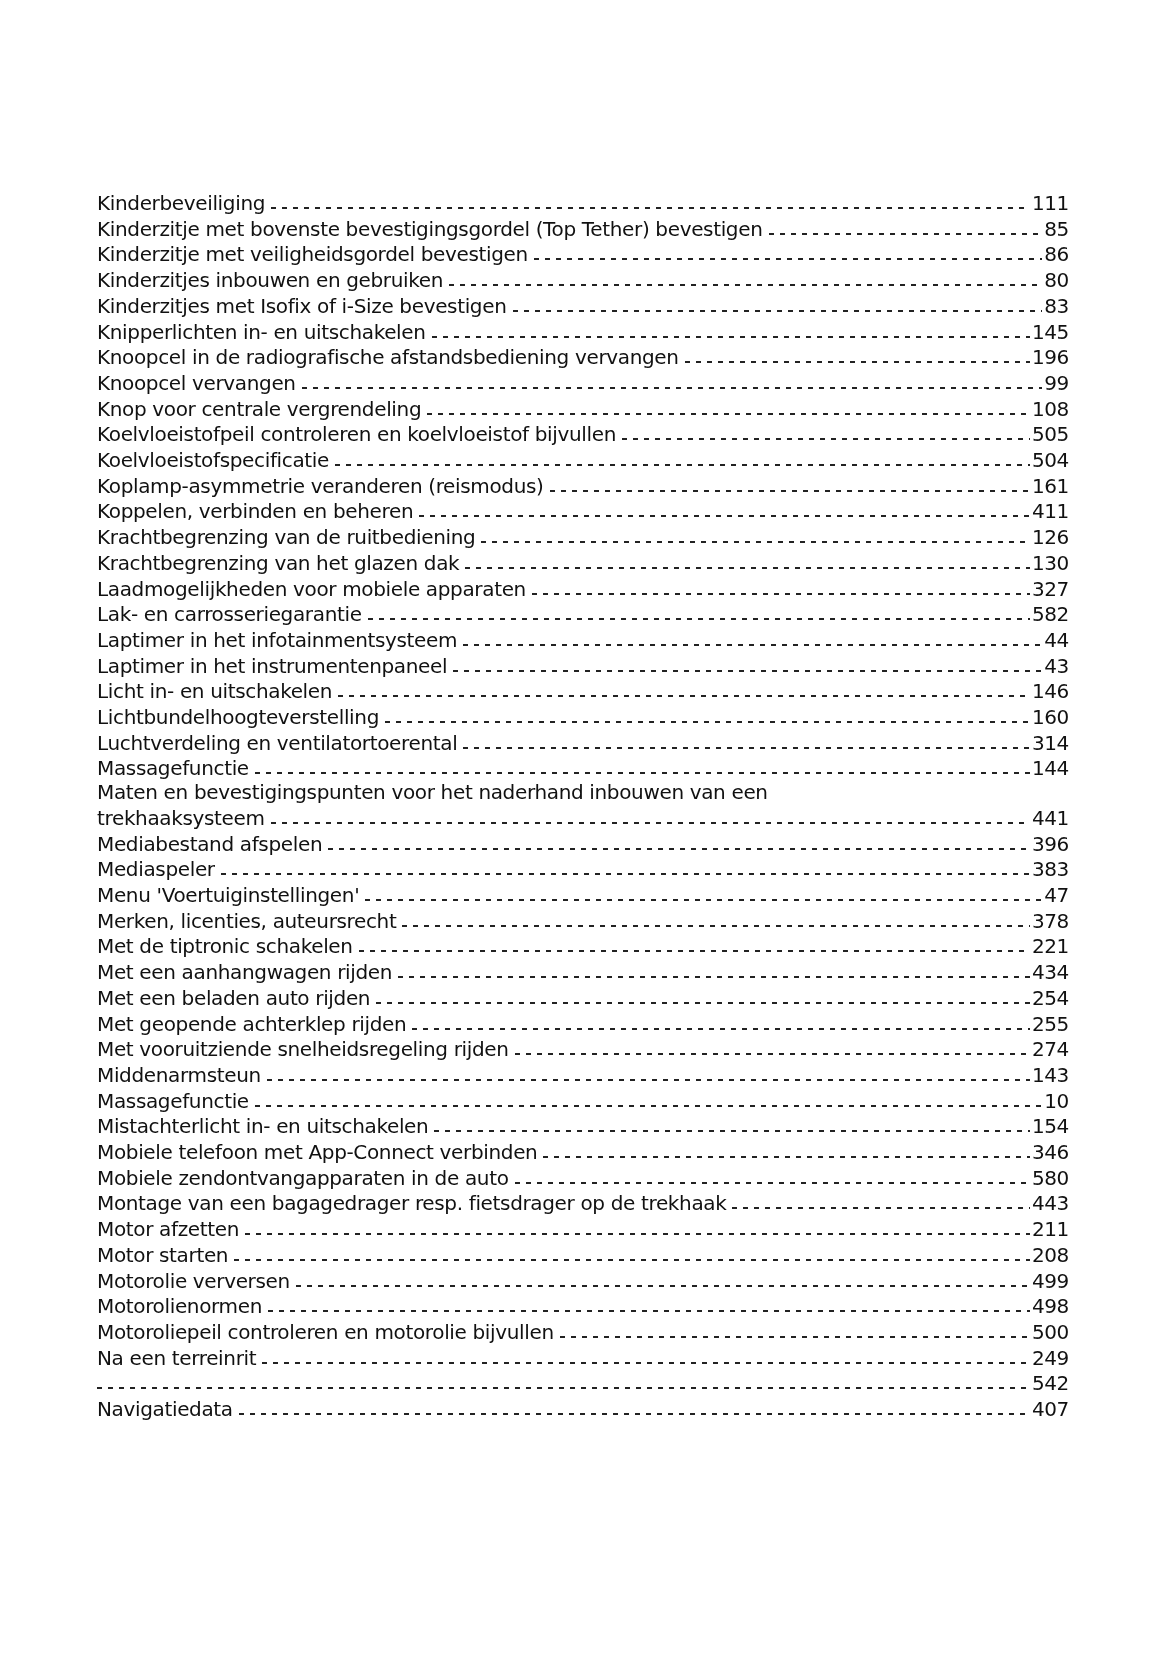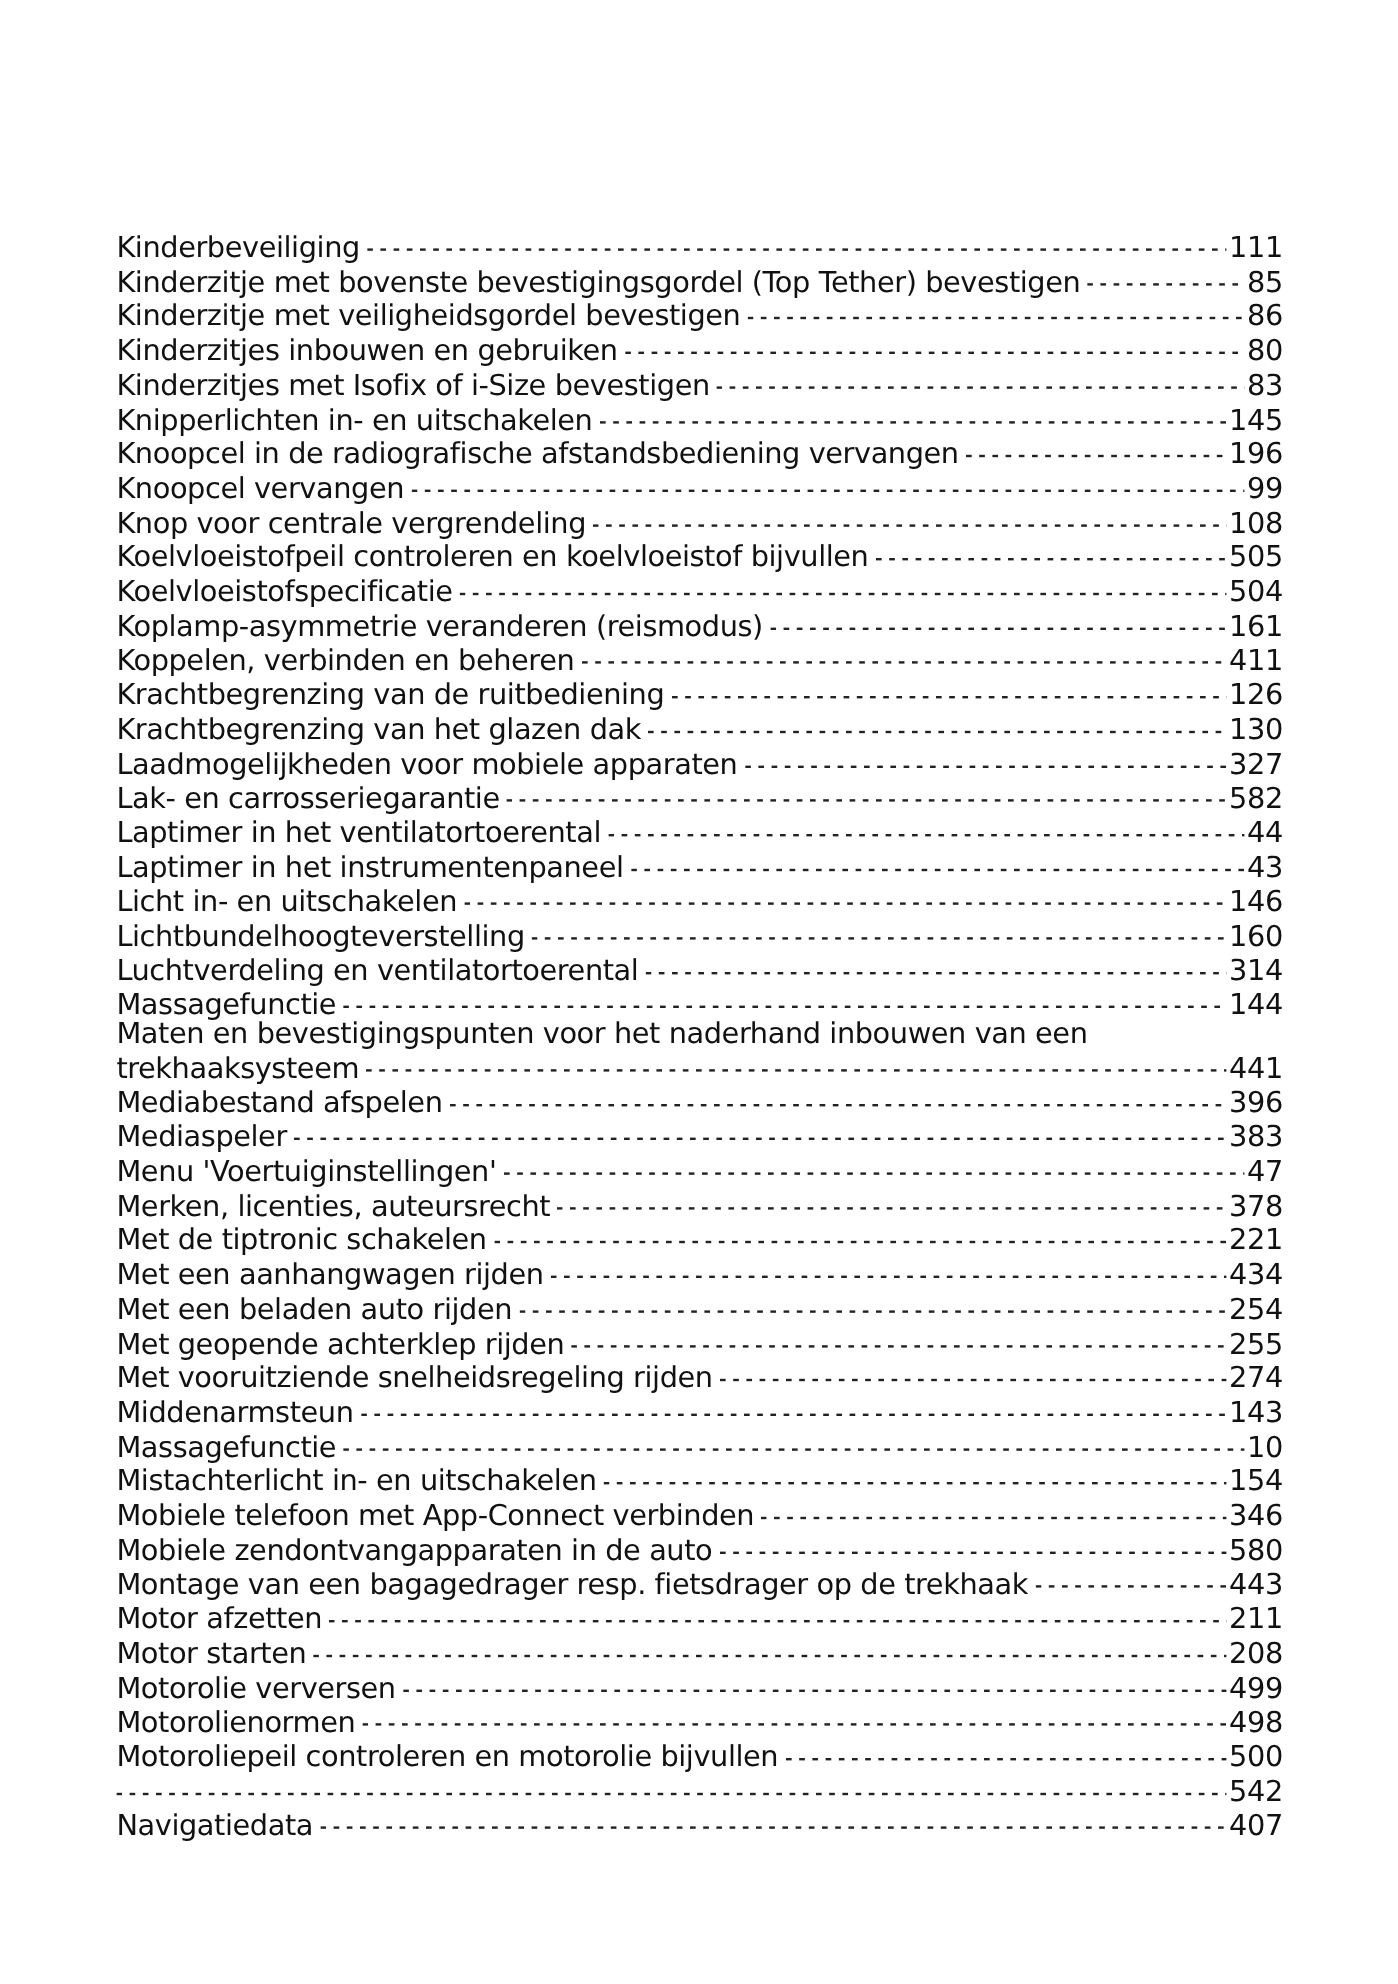--- a/index.html
+++ b/index.html
@@ -13,21 +13,21 @@
       position: relative;
       overflow: hidden;
       font-family: "DejaVu Sans", "Liberation Sans", sans-serif;
       color: #111111;
     }
     .index {
       position: absolute;
       left: 97px;
       top: 190px;
       width: 972px;
-      font-size: 24px;
+      font-size: 20px;
       line-height: 23.7px;
       letter-spacing: -0.35px;
     }
     .entry {
       display: flex;
       align-items: baseline;
       white-space: nowrap;
     }
     .entry .label {
       flex: 0 0 auto;
@@ -139,21 +139,21 @@
       <span class="label">Laadmogelijkheden voor mobiele apparaten</span>
       <span class="leader"></span>
       <span class="page">327</span>
     </div>
     <div class="entry">
       <span class="label">Lak- en carrosseriegarantie</span>
       <span class="leader"></span>
       <span class="page">582</span>
     </div>
     <div class="entry">
-      <span class="label">Laptimer in het ventilatortoerental</span>
+      <span class="label">Laptimer in het infotainmentsysteem</span>
       <span class="leader"></span>
       <span class="page">44</span>
     </div>
     <div class="entry">
       <span class="label">Laptimer in het instrumentenpaneel</span>
       <span class="leader"></span>
       <span class="page">43</span>
     </div>
     <div class="entry">
       <span class="label">Licht in- en uitschakelen</span>
@@ -275,20 +275,25 @@
       <span class="label">Motorolienormen</span>
       <span class="leader"></span>
       <span class="page">498</span>
     </div>
     <div class="entry">
       <span class="label">Motoroliepeil controleren en motorolie bijvullen</span>
       <span class="leader"></span>
       <span class="page">500</span>
     </div>
     <div class="entry">
+      <span class="label">Na een terreinrit</span>
+      <span class="leader"></span>
+      <span class="page">249</span>
+    </div>
+    <div class="entry">
       <span class="leader"></span>
       <span class="page">542</span>
     </div>
     <div class="entry">
       <span class="label">Navigatiedata</span>
       <span class="leader"></span>
       <span class="page">407</span>
     </div>
   </div>
 

